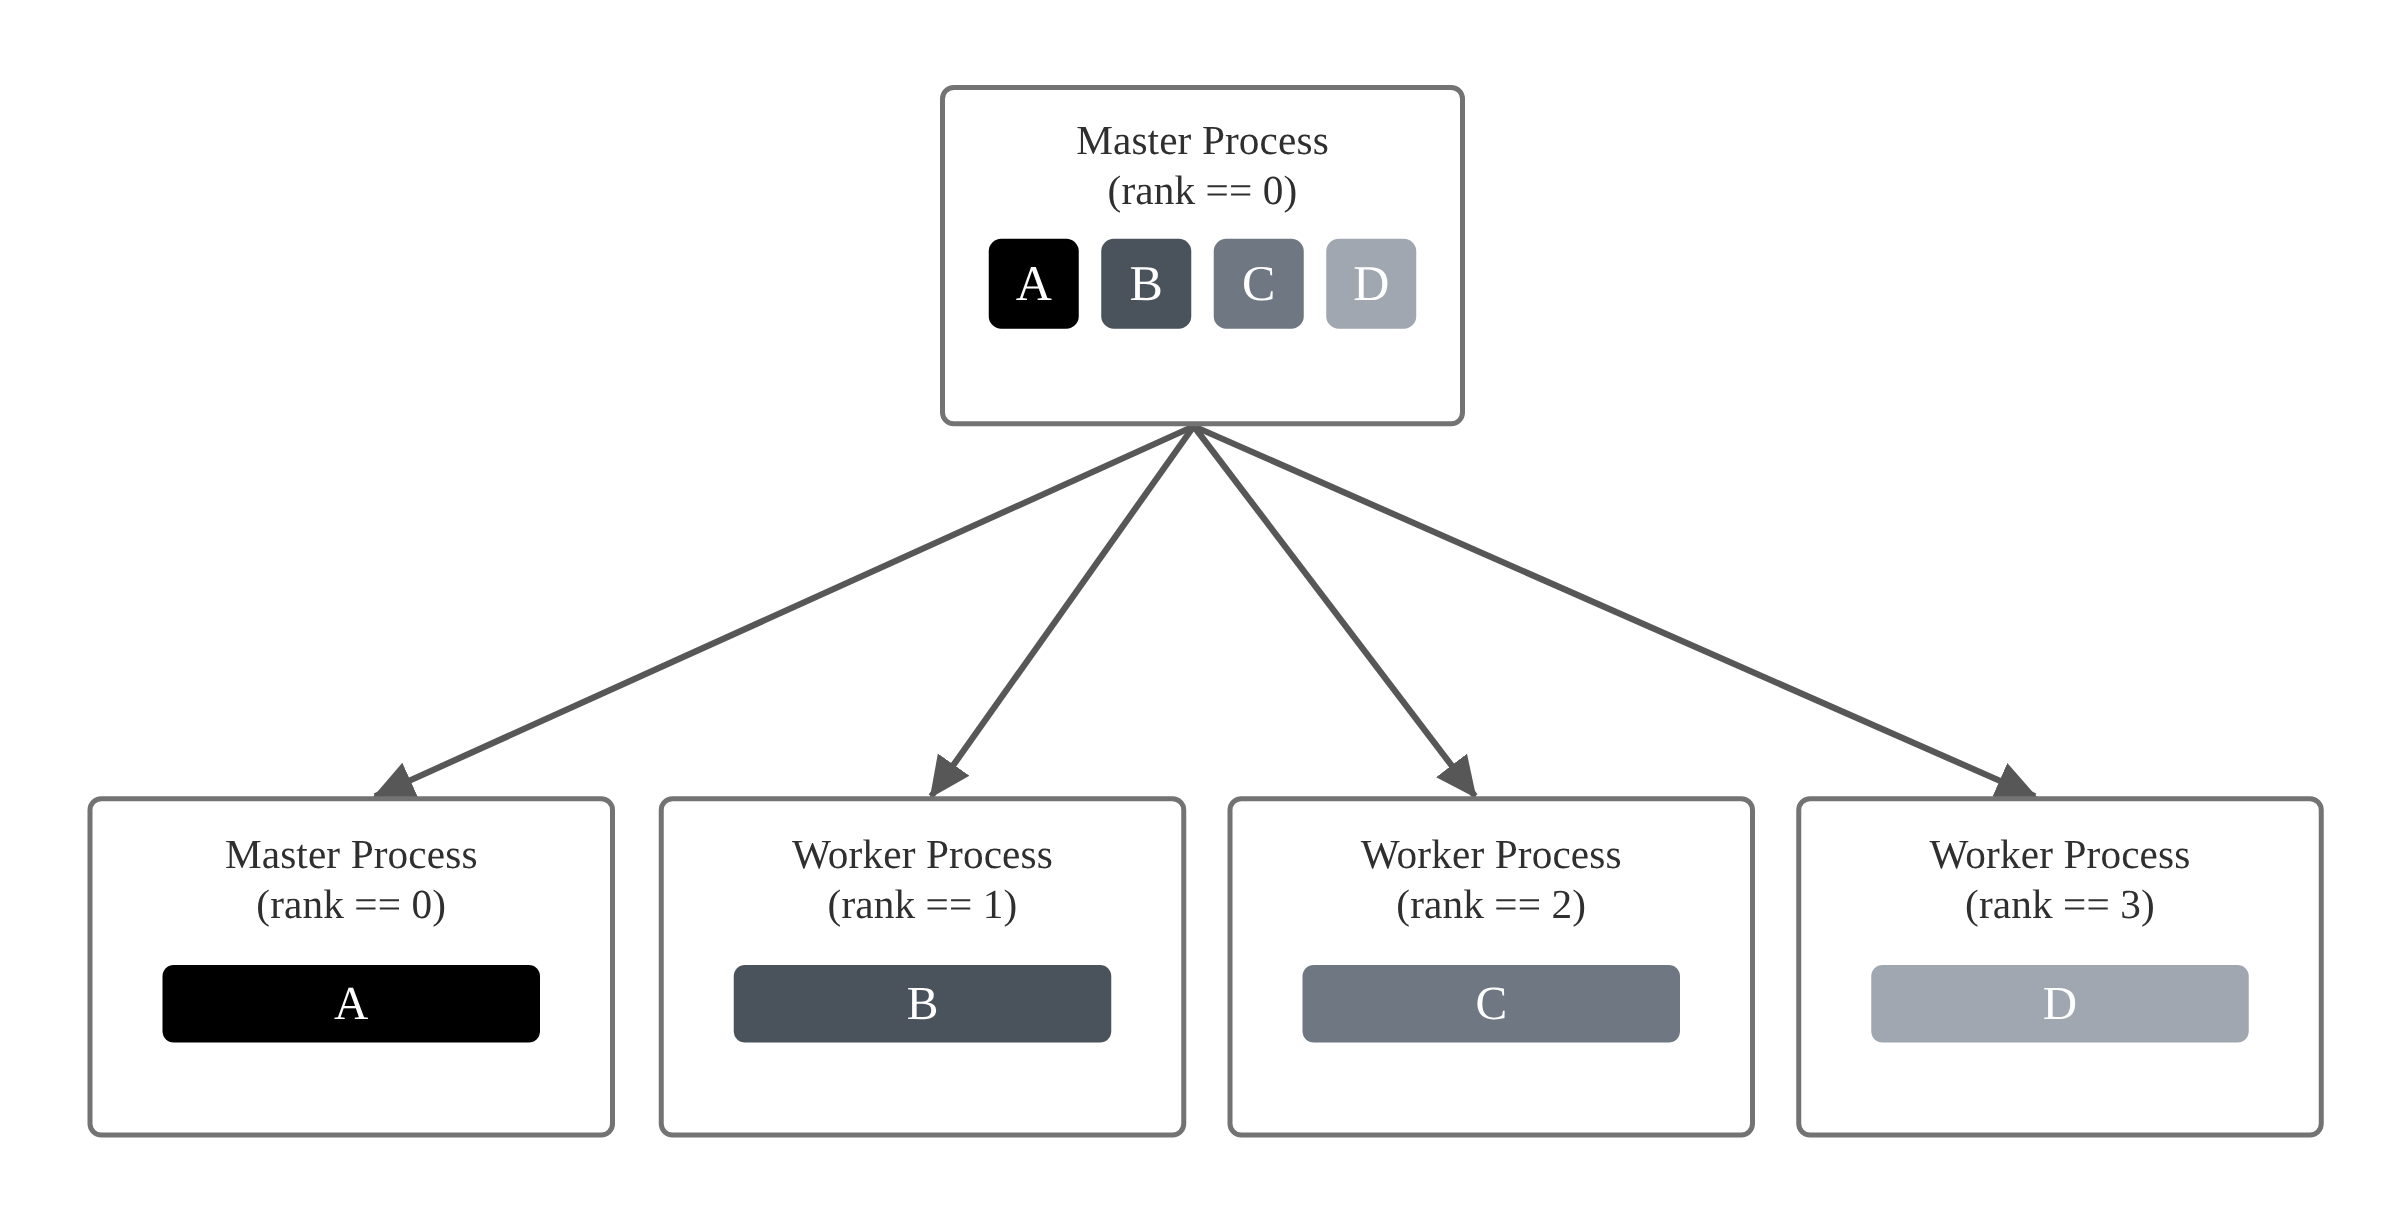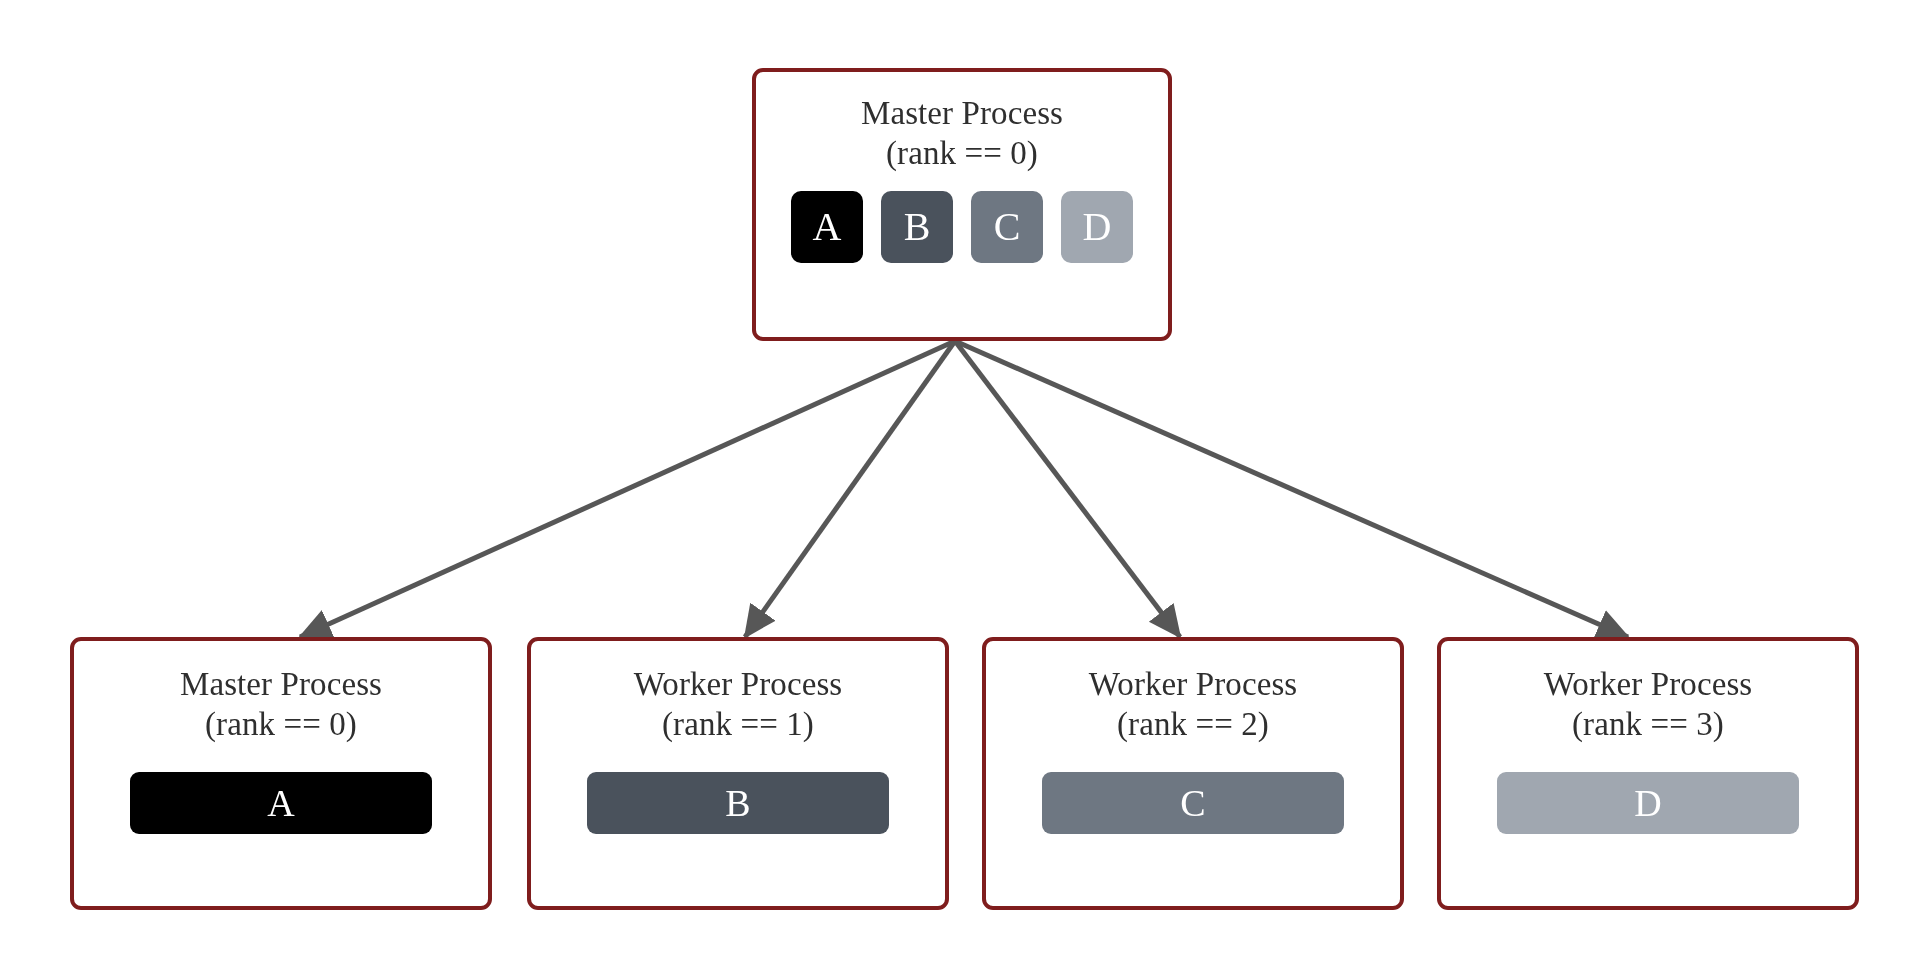--- a/index.html
+++ b/index.html
@@ -28,21 +28,21 @@
     top: 0;
     width: 1913px;
     height: 975px;
     pointer-events: none;
   }
 
   .proc-box {
     position: absolute;
     box-sizing: border-box;
     background: #ffffff;
-    border: 4px solid #7f1d1d;
+    border: 4px solid #737373;
     border-radius: 11px;
     display: flex;
     flex-direction: column;
     align-items: center;
   }
 
   .box-title {
     text-align: center;
     color: #2f2f2f;
     font-size: 33px;

